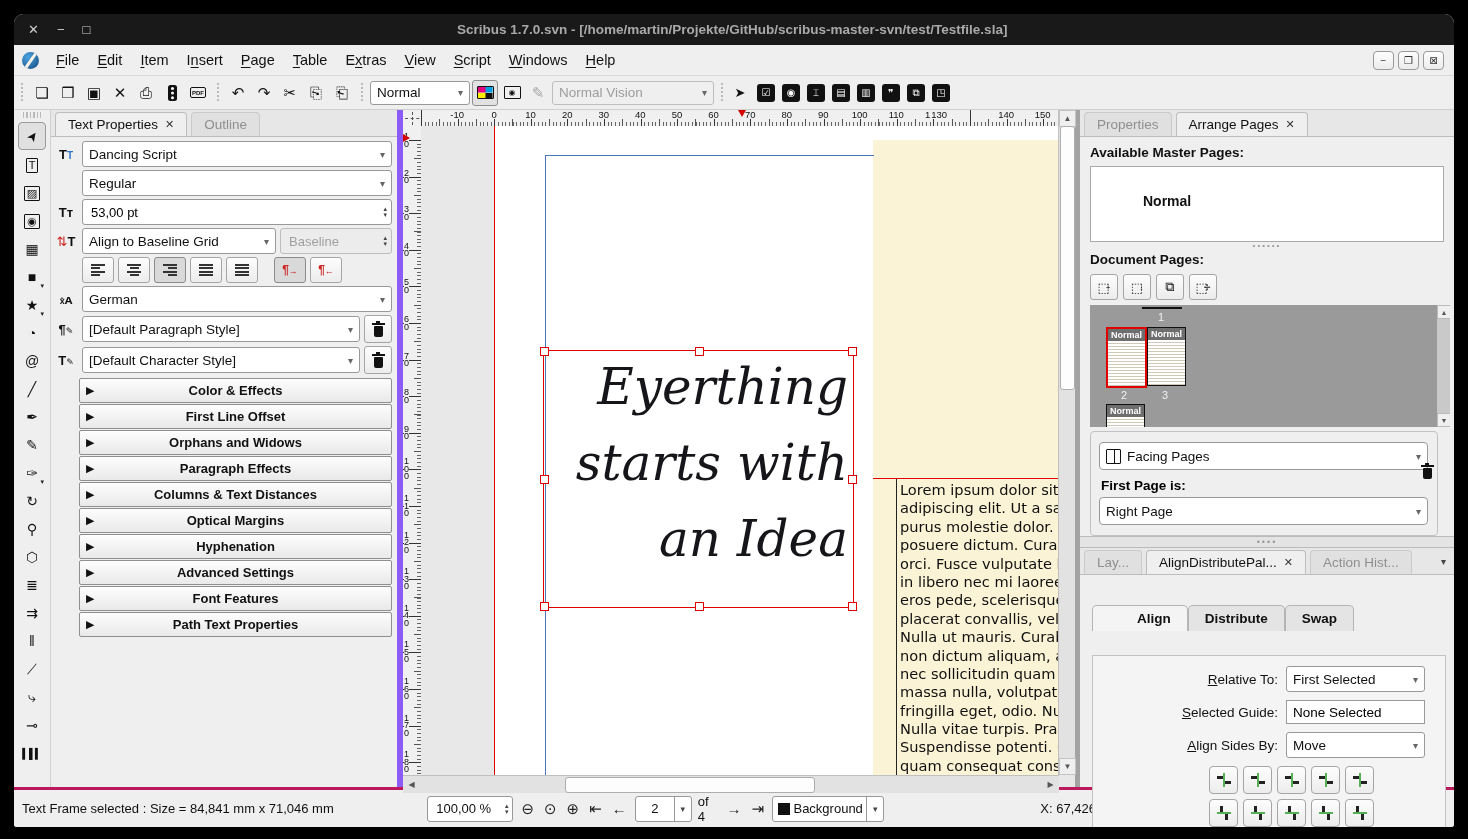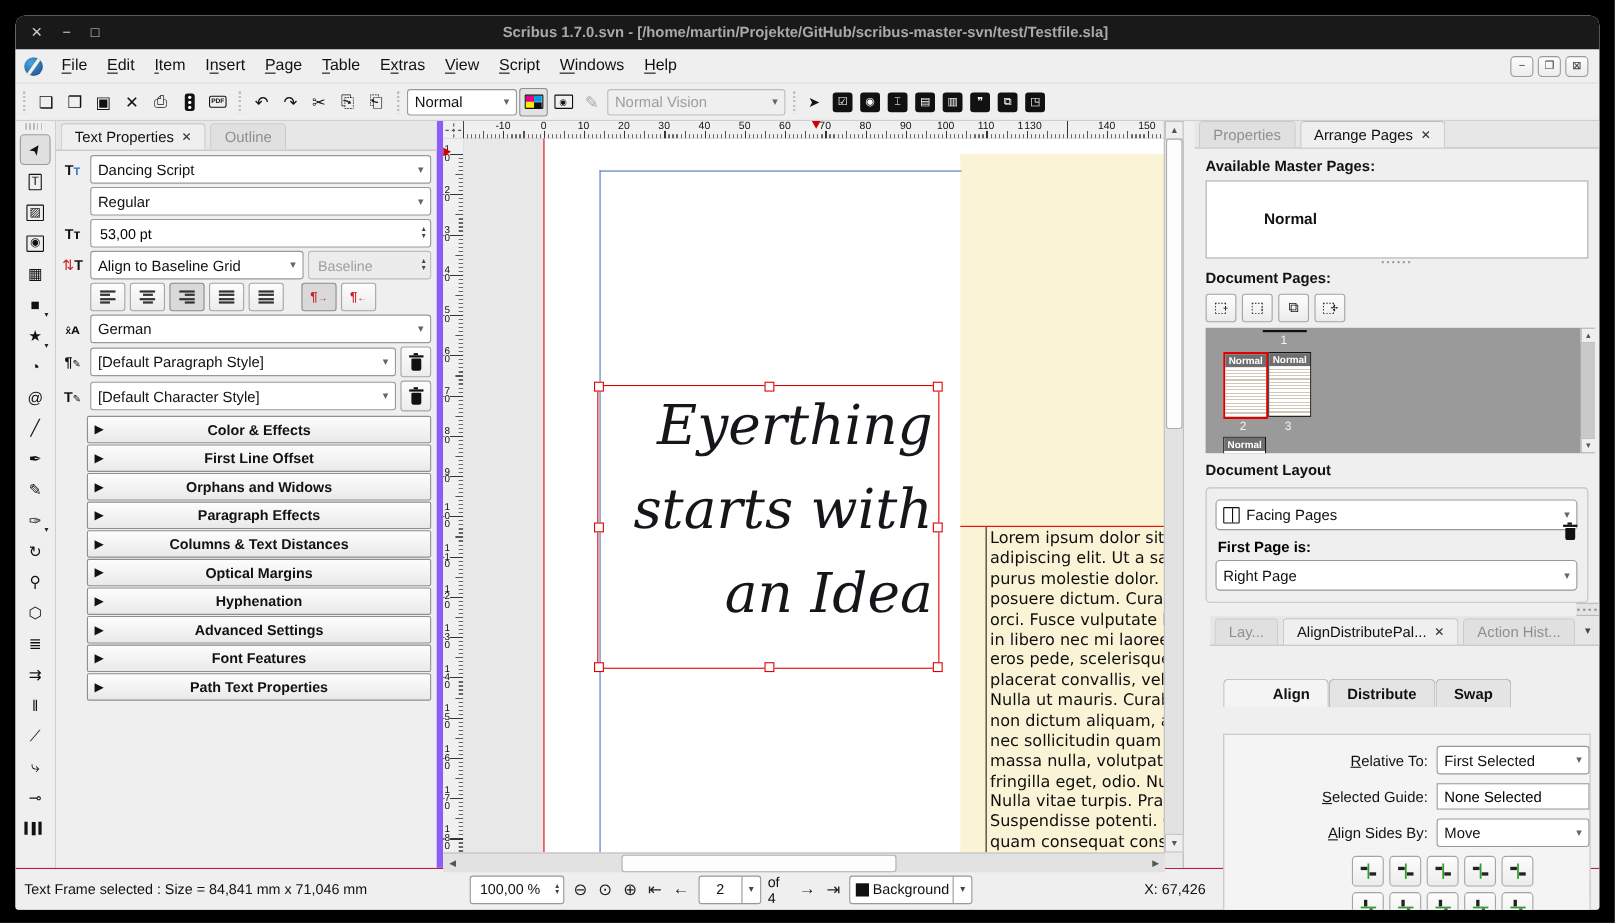--- a/index.html
+++ b/index.html
@@ -135,21 +135,21 @@
   .headline{position:absolute;right:5px;top:-2px;width:400px;text-align:right;
             font-family:"DejaVu Serif","Liberation Serif",serif;font-style:italic;font-size:50px;line-height:76px;color:#16161a;}
   .vscroll{position:absolute;right:0;top:0;width:16px;height:665px;background:#e2e2e2;border-left:1px solid #c0c0c0;}
   .vscroll .sbtn{position:absolute;left:0;width:15px;height:15px;display:flex;align-items:center;justify-content:center;
                  font-size:8px;color:#555;background:#efefef;border:1px solid #c4c4c4;}
   .vthumb{position:absolute;left:1px;top:16px;width:13px;height:262px;background:#fdfdfd;border:1px solid #aeaeae;border-radius:3px;}
   .hscroll{position:absolute;left:0;top:665px;width:656px;height:17px;background:#e2e2e2;border-top:1px solid #c0c0c0;}
   .hscroll .sbtn{position:absolute;top:1px;width:15px;height:14px;display:flex;align-items:center;justify-content:center;font-size:8px;color:#555;}
   .hthumb{position:absolute;left:162px;top:1px;width:248px;height:14px;background:#fdfdfd;border:1px solid #aeaeae;border-radius:3px;}
   
-  .rightcol{flex:1;display:flex;flex-direction:column;background:#efefef;border-left:1px solid #a3a3a3;min-width:0;align-items:flex-end;}
+  .rightcol{flex:1;display:flex;flex-direction:column;background:#efefef;border-left:5px solid #a3a3a3;min-width:0;}
   .rc-top{height:438px;display:flex;flex-direction:column;}
   .rc-label{font-weight:bold;font-size:13.5px;color:#111;margin:8px 10px 4px 10px;}
   .master-list{margin:2px 10px 0 10px;height:74px;background:#fff;border:1px solid #aaa;}
   .master-item{margin-top:26px;padding-left:52px;font-weight:bold;font-size:14px;color:#111;}
   .splitdots{height:6px;display:flex;align-items:center;justify-content:center;color:#9a9a9a;font-size:8px;letter-spacing:2px;}
   .page-ops{display:flex;gap:5px;margin:3px 10px 3px 10px;}
   .pop-btn{width:26px;height:24px;border:1px solid #a5a5a5;border-radius:3px;background:linear-gradient(#fdfdfd,#ececec);
            display:flex;align-items:center;justify-content:center;font-size:13px;color:#111;}
   .pages-scroll{margin:2px 4px 0 10px;height:122px;background:#9a9a9a;position:relative;overflow:hidden;}
   .thumb{position:absolute;background:#fff;}
@@ -176,21 +176,21 @@
   .af-row{display:flex;align-items:center;margin:0 0 8px 0;}
   .af-label{width:185px;text-align:right;font-size:13.5px;color:#111;padding-right:8px;}
   .mnemonic::first-letter{text-decoration:underline;}
   .af-combo{width:125px;height:24px;}
   .af-field{width:125px;height:22px;border:1px solid #999;background:#fff;display:flex;align-items:center;padding:0 6px;font-size:13.5px;}
   .agrid{display:flex;gap:5px;margin:4px 0 0 116px;}
   .agrid2{margin-top:5px;}
   .gbtn{width:27px;height:26px;border:1px solid #a5a5a5;border-radius:4px;background:linear-gradient(#fdfdfd,#ececec);
         display:flex;align-items:center;justify-content:center;}
   
-  .statusbar{height:37px;border-top:1px solid #be185d;background:#efefef;display:flex;align-items:center;
+  .statusbar{height:37px;border-top:3px solid #be185d;background:#efefef;display:flex;align-items:center;
              font-size:13px;color:#111;flex:0 0 auto;padding:0 8px;gap:6px;}
   .sb-msg{width:420px;white-space:nowrap;overflow:hidden;}
   .sb-zoom{width:78px;height:24px;}
   .sb-icon{font-size:15px;color:#222;padding:0 2px;}
   .sb-page{width:58px;height:24px;border:1px solid #999;border-radius:3px;background:#fff;display:flex;align-items:center;}
   .sb-page .val{flex:1;text-align:center;}
   .sb-page .dd{border-left:1px solid #999;height:100%;width:16px;display:flex;align-items:center;justify-content:center;font-size:9px;color:#444;}
   .sb-layer{width:116px;height:24px;}
   .swatch{width:12px;height:12px;background:#111;display:inline-block;}
   .sb-xy{white-space:nowrap;}
@@ -754,21 +754,20 @@
               <div class="band" data-name="page-master-label">Normal</div>
               <div class="lines" data-name="page-thumbnail-content"></div>
             </div>
             <span class="pnum" data-name="page-number-label" style="left: 31px; top: 84px;">2</span>
             <span class="pnum" data-name="page-number-label" style="left: 72px; top: 84px;">3</span>
             <div class="thumb" data-name="page-thumbnail-4" style="left: 16px; top: 99px; width: 37px; height: 30px; display: flex; flex-direction: column; border: 1px solid rgb(17, 17, 17);">
               <div class="band" data-name="page-master-label">Normal</div>
               <div class="lines" data-name="page-thumbnail-content"></div>
             </div>
           </div>
-        <div class="rc-label" data-name="document-layout-label">Document Layout</div>
         <div class="layout-box" style="position:relative;">
           <span class="combo dl-combo" data-name="document-layout-select">
             <span class="facing-glyph" data-name="facing-pages-icon"></span>
             <span>Facing Pages</span>
             <span class="combo-arrow" data-name="chevron-down-icon">▾</span>
           </span>
           <div style="font-weight:bold;font-size:13.5px;margin:8px 0 4px 2px;" data-name="first-page-label">First Page is:</div>
           <span class="combo dl-combo" data-name="first-page-select">
             <span>Right Page</span>
             <span class="combo-arrow" data-name="chevron-down-icon">▾</span>

